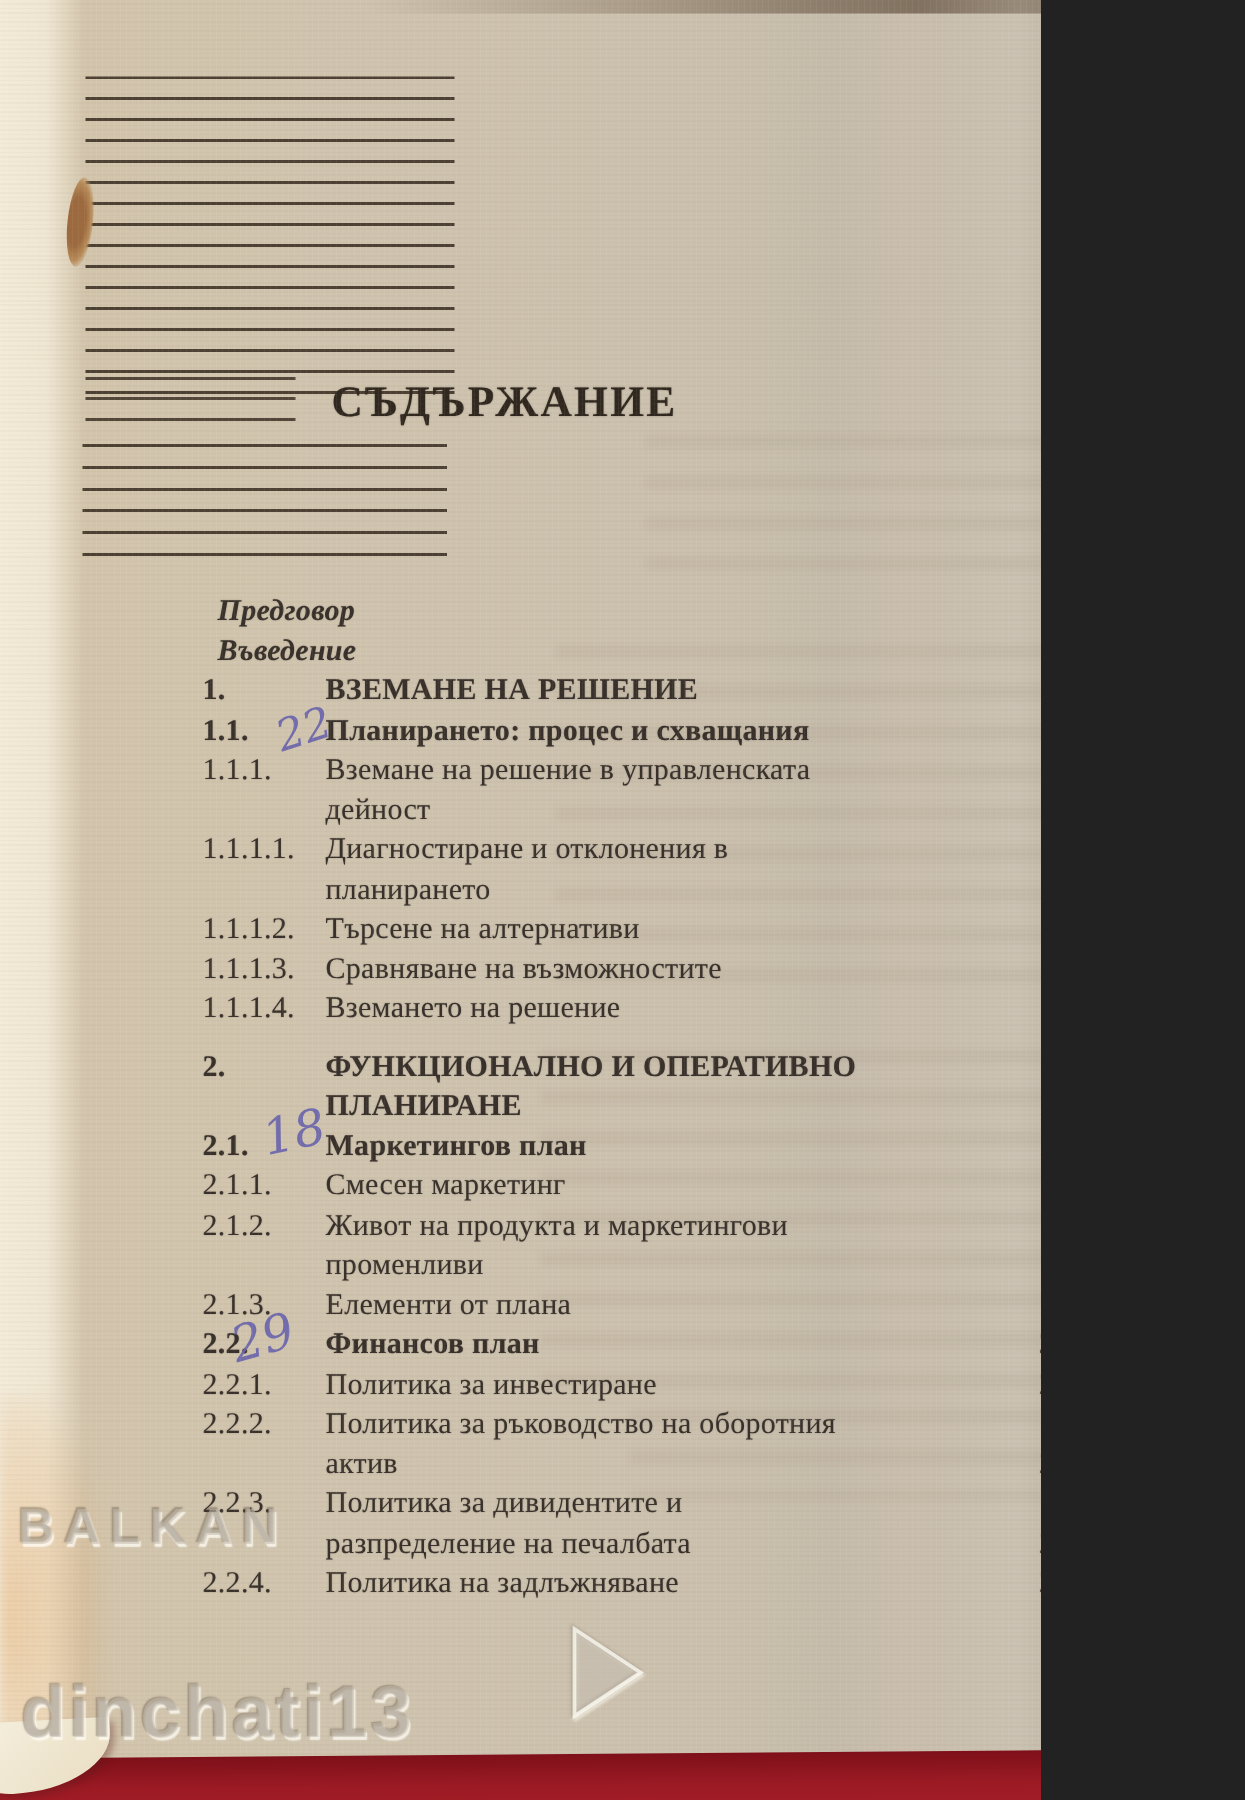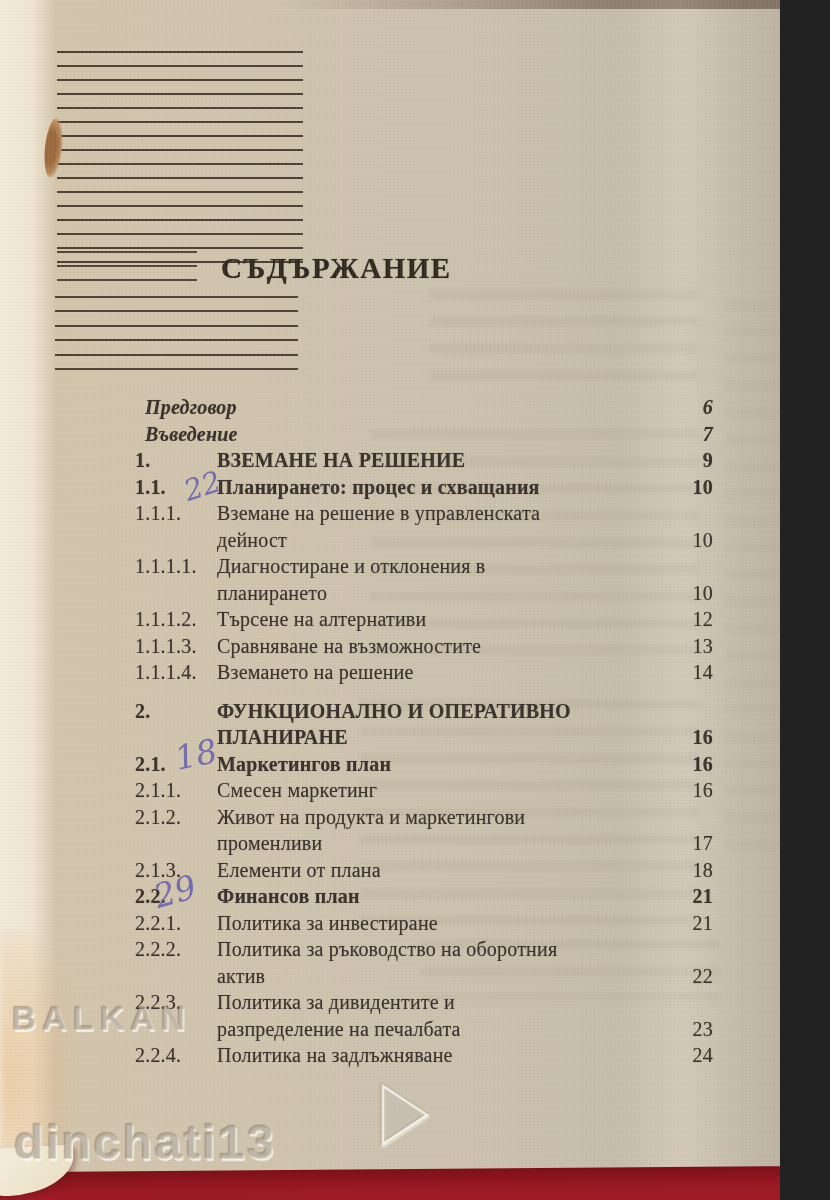--- a/index.html
+++ b/index.html
@@ -1,18 +1,18 @@
 <!DOCTYPE html>
 <html><head>
 <meta charset="utf-8">
 <style>
   html,body{margin:0;padding:0;background:#222;}
   .photo{
     position:relative;
-    width:780px;height:1200px;
+    width:694px;height:1200px;
     overflow:hidden;
     font-family:"Liberation Serif","DejaVu Serif",serif;
     background:linear-gradient(to right,
       #d8c9b0 0%, #d3c5ac 8%, #d0c4ae 30%, #cdc2ae 52%,
       #cbc0ad 68%, #c6bcab 80%, #cabfae 88%, #c2b8a7 97%, #bdb3a2 100%);
   }
   
   .left-strip{position:absolute;left:0;top:0;width:56px;height:100%;
     background:linear-gradient(to right,#f3ebd9 0%,#efe6d2 55%,rgba(238,228,208,0) 100%);}
   .warm-smudge{position:absolute;left:0;top:930px;width:70px;height:250px;

